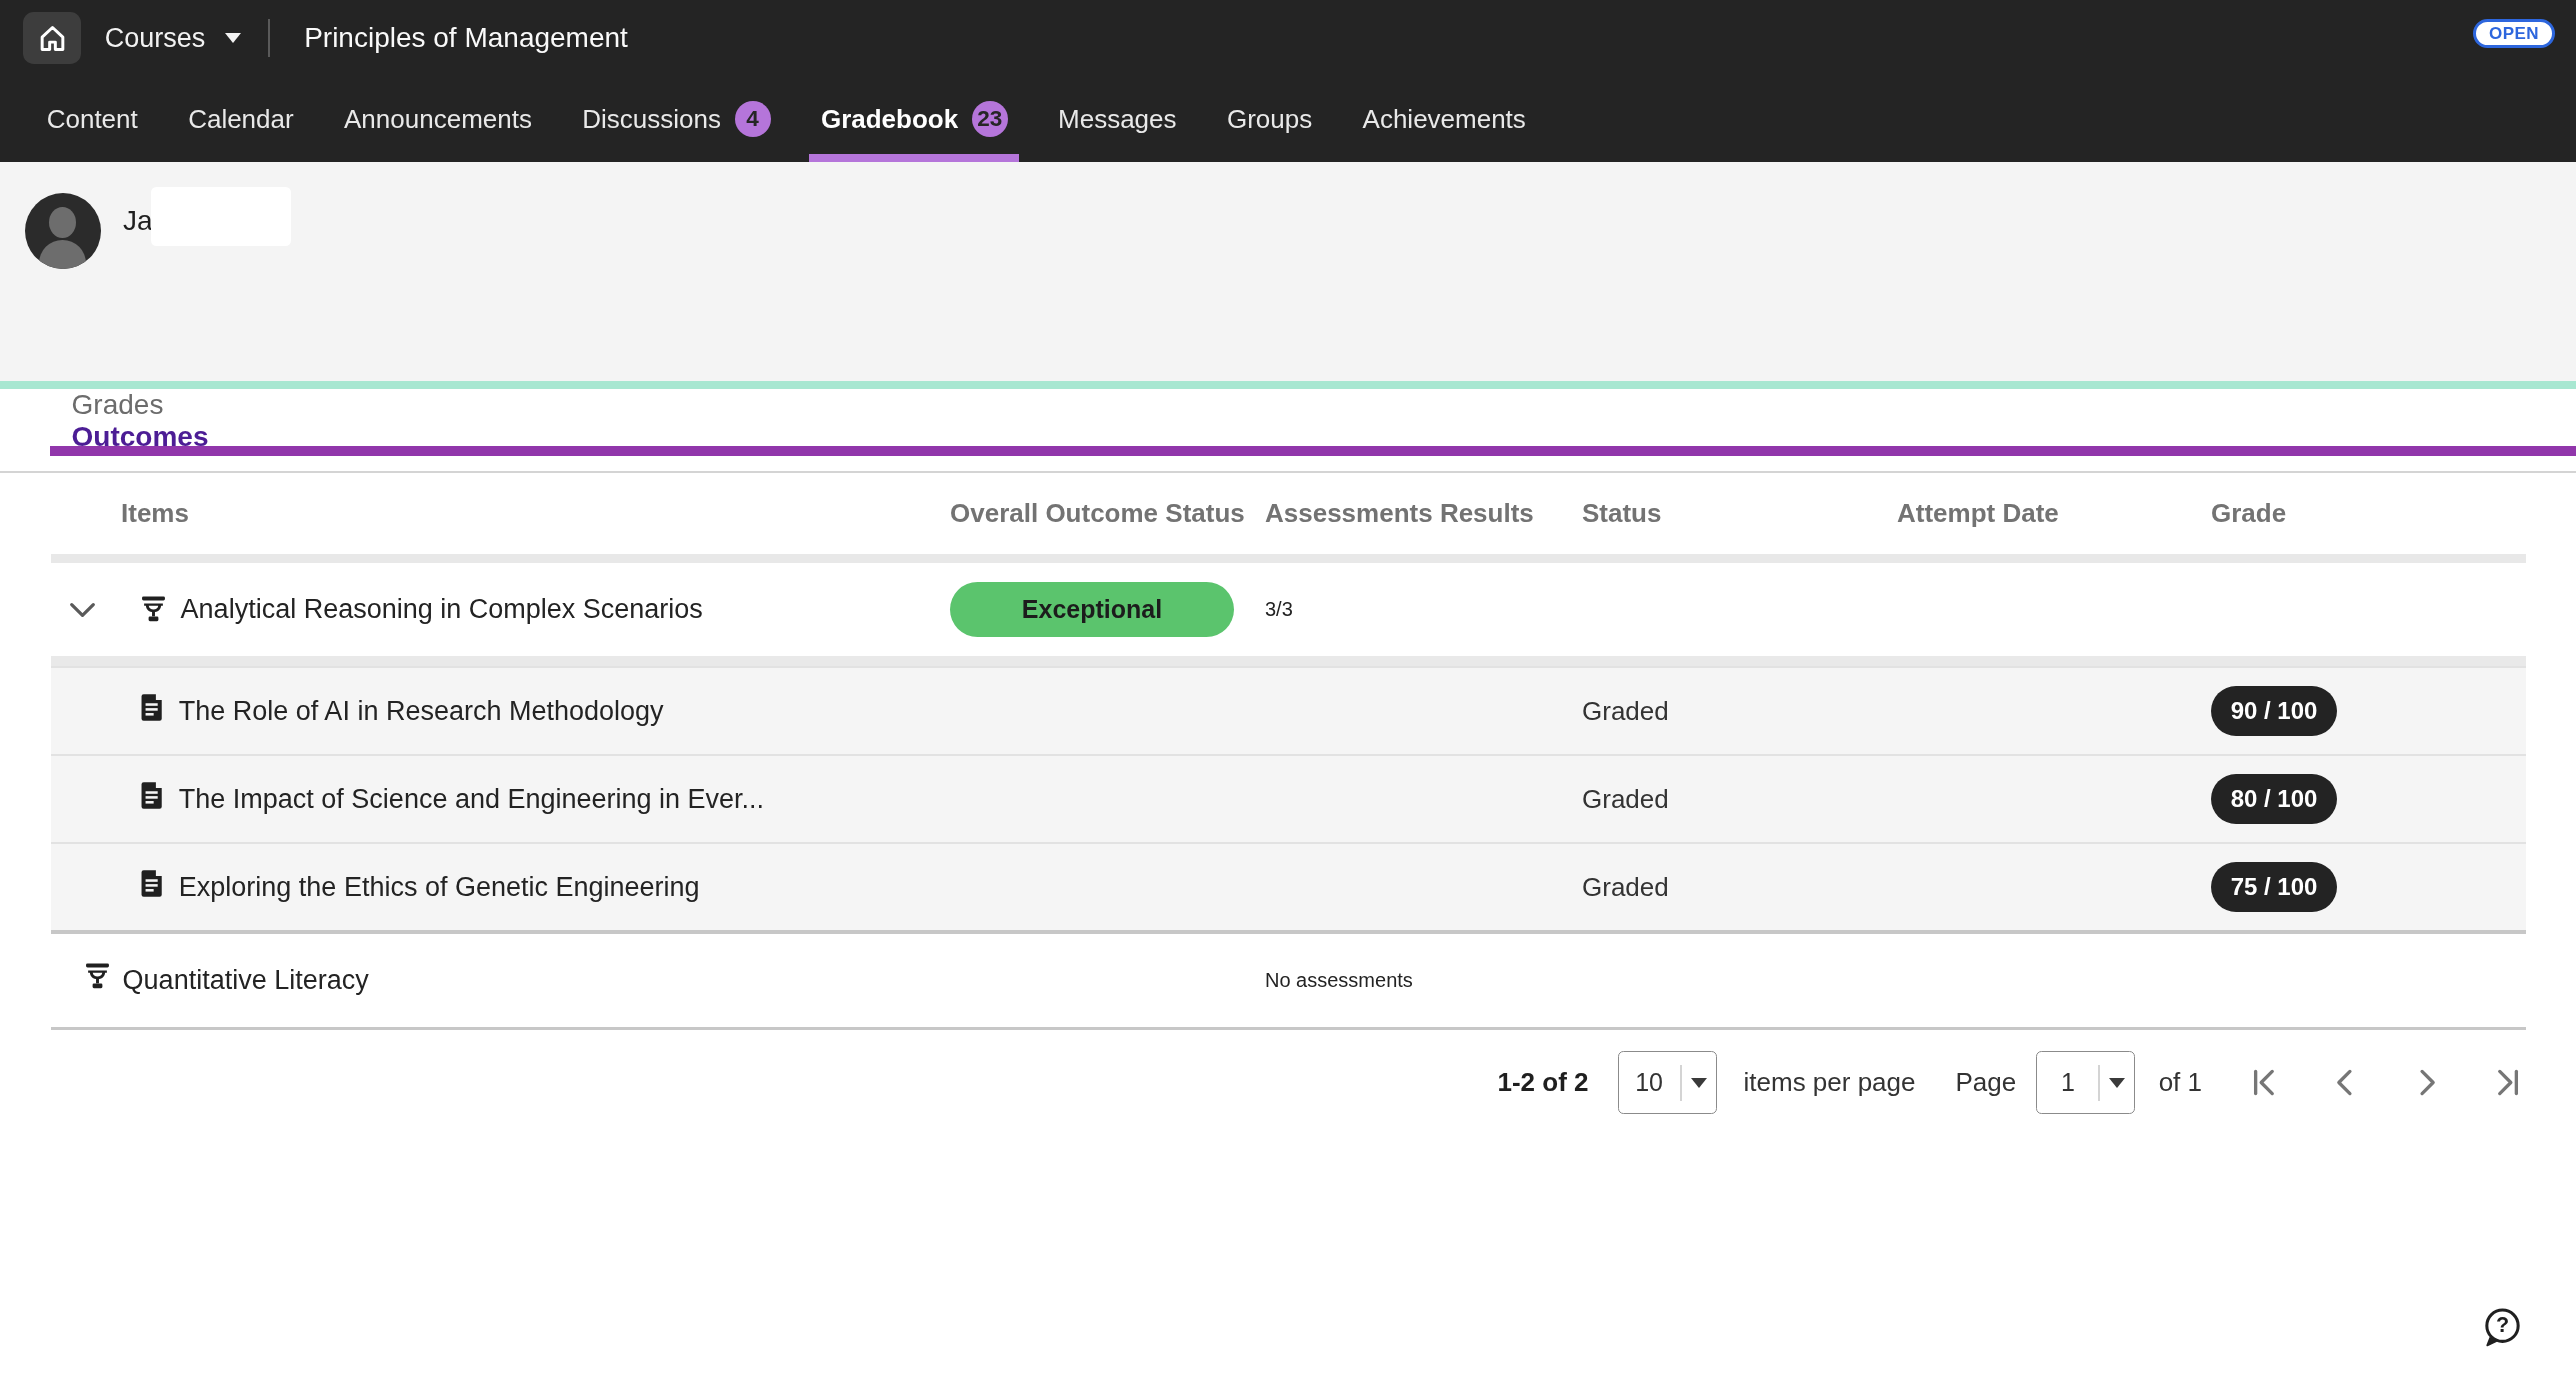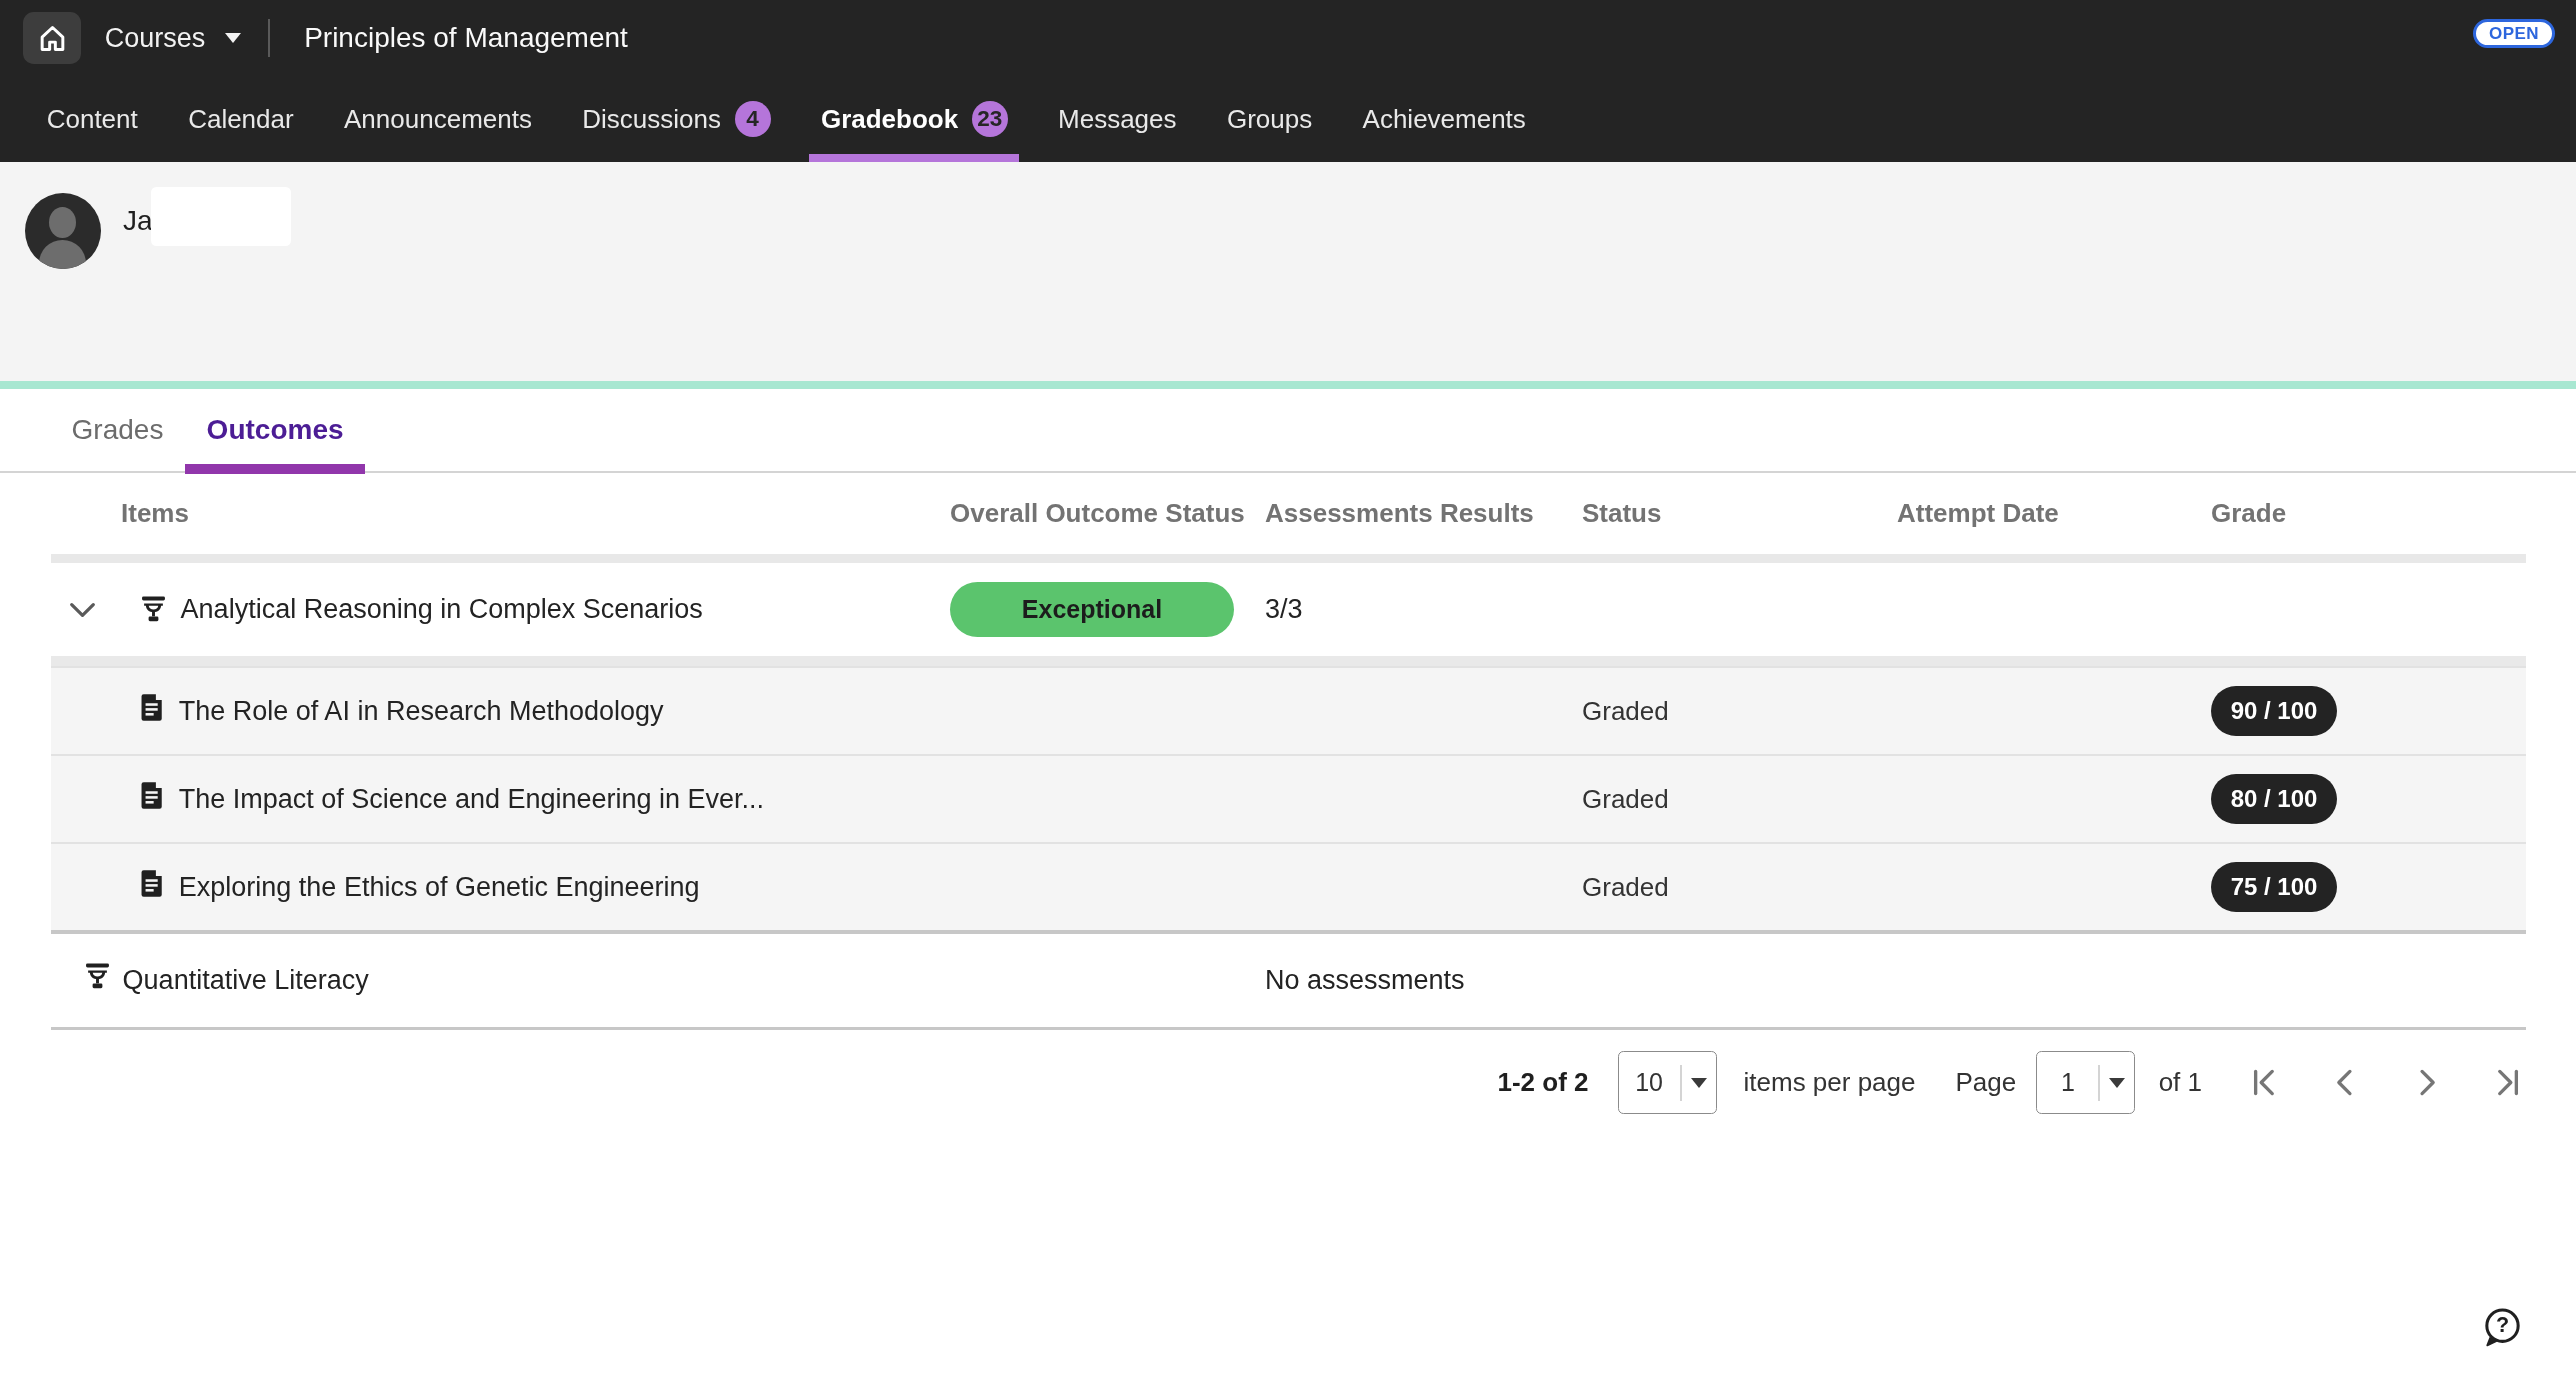--- a/index.html
+++ b/index.html
@@ -25,38 +25,38 @@
   
   .banner { height:227px; background:#f4f4f4; position:relative; }
   .avatar { position:absolute; left:25px; top:31px; width:76px; height:76px; border-radius:50%; background:#2b2b2b; overflow:hidden; }
   .avatar .head { position:absolute; left:24px; top:14.4px; width:27px; height:31px; border-radius:50%; background:#6d6d6d; }
   .avatar .body { position:absolute; left:14.4px; top:47px; width:47px; height:36px; border-radius:23.4px 23.4px 0 0; background:#6d6d6d; }
   .user-name { position:absolute; left:123px; top:43px; font-size:28px; color:#1f1f1f; }
   .redacted-box { position:absolute; left:151px; top:25px; width:140px; height:59px; background:#ffffff; border-radius:5.4px; }
   .teal-line { position:absolute; left:0; bottom:0; width:100%; height:8px; background:#a8e7d1; }
 
   
-  .tabs { height:84px; background:#fff; border-bottom:2.7px solid #d4d4d4; display:flex; padding-left:50px; }
+  .tabs { height:84px; background:#fff; border-bottom:2.7px solid #d4d4d4; display:flex; padding-left:50px;flex-direction:column; }
   .tab { position:relative; padding:0 21.6px; display:flex; align-items:center; font-size:28px; color:#6c6c6c; cursor:pointer; }
   .tab.active { color:#4c1d95; font-weight:600; }
   .tab.active::after { content:""; position:absolute; left:0; right:0; bottom:-2.7px; height:10px; background:#9136ab; }
 
   
   .table { margin:0 50px 0 51px; }
   .trow { display:grid; grid-template-columns:899px 315px 317px 315px 314px 315px; align-items:center; }
   .thead { height:90px; border-bottom:9px solid #e8e8e8; font-weight:bold; font-size:26px; color:#737373; }
   .thead .c-items { padding-left:70px; }
 
   .group-row { height:93px; background:#fff; font-size:27px; color:#232323; }
   .group-row .c-items { display:flex; align-items:center; }
   .expander { margin-left:18px; width:27px; height:18px; cursor:pointer; display:flex; align-items:center; }
   .goblet-wrap { margin-left:45px; width:27px; display:flex; align-items:center; }
   .group-title { margin-left:12.6px; }
   .status-pill { display:inline-flex; align-items:center; justify-content:center; min-width:284px; height:55px; background:#5bc46d; border-radius:28px; color:#1c1c1c; font-size:25px; font-weight:bold;text-align:center; }
-  .assess-text { font-size:27px; color:#232323; }
+  .assess-text { font-size:20px; color:#232323; }
 
   .sub-row { height:88px; background:#f5f5f5; font-size:27px; color:#232323; border-top:2.7px solid #e2e2e2; }
   .sub-row:first-of-type { border-top:none; }
   .sub-row .c-items { display:flex; align-items:center; padding-left:90px; }
   .sub-title { margin-left:14.4px; }
   .sub-status { font-size:26px; color:#333; }
   .grade-pill { display:inline-flex; align-items:center; justify-content:center; min-width:126px; height:50px; padding:0 18px; background:#232323; border-radius:25px; color:#fff; font-size:24px; font-weight:bold; }
 
   .sep-thick { height:10px; background:#e9e9e9; }
   .sep-line { height:3.6px; background:#c7c7c7; }

